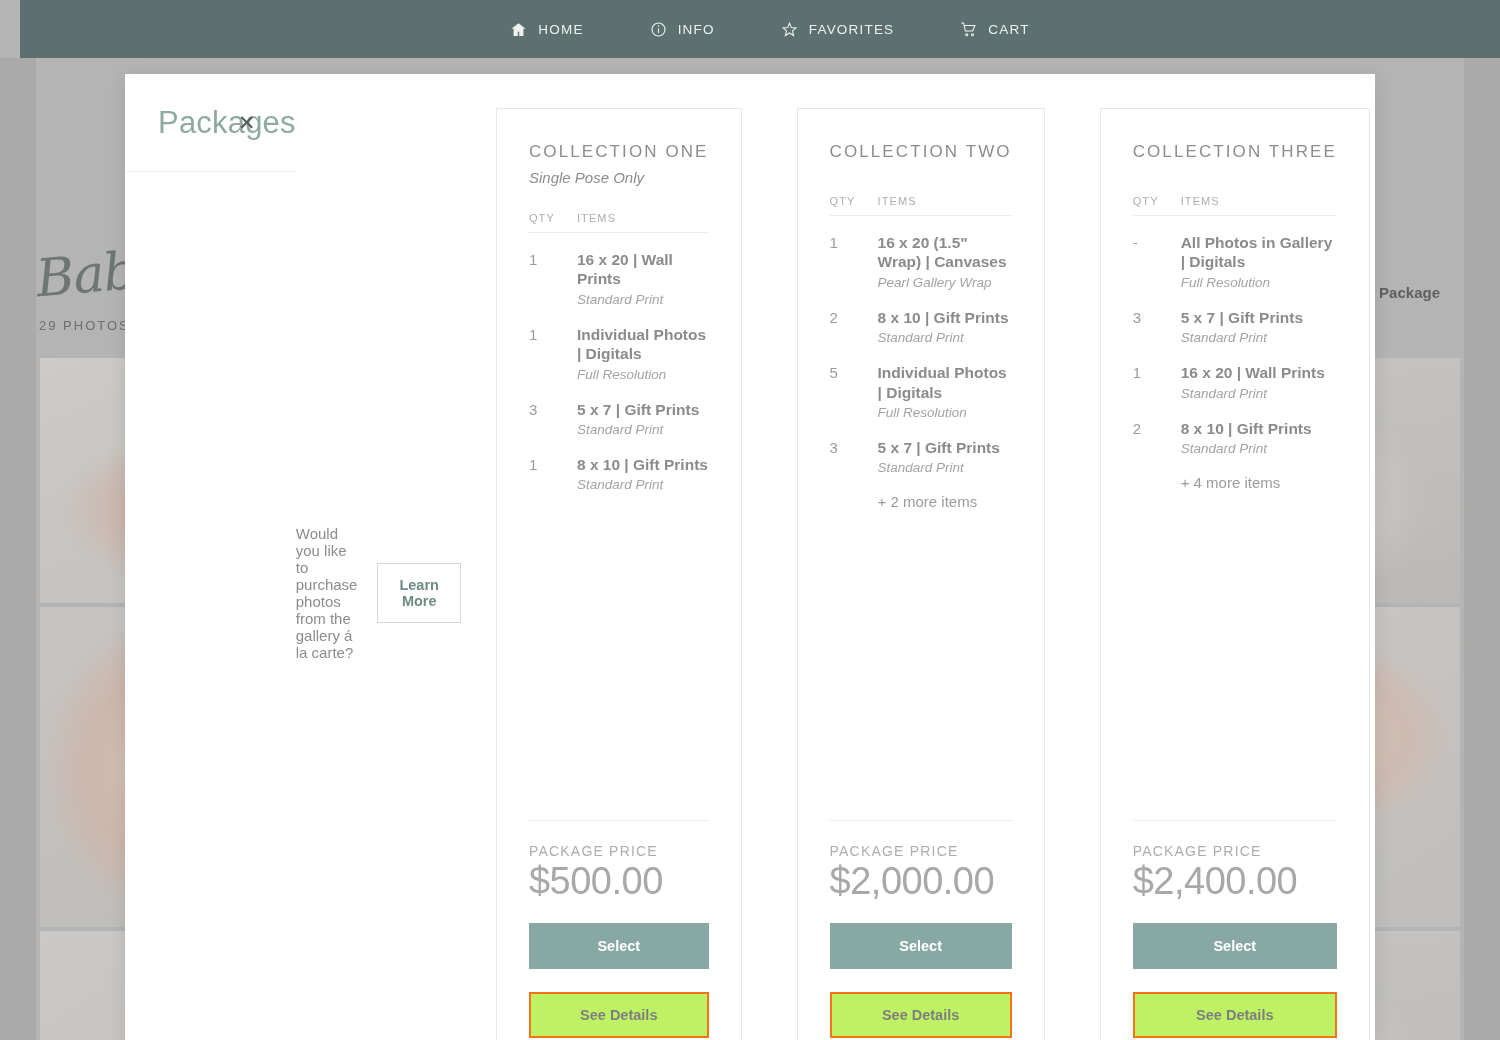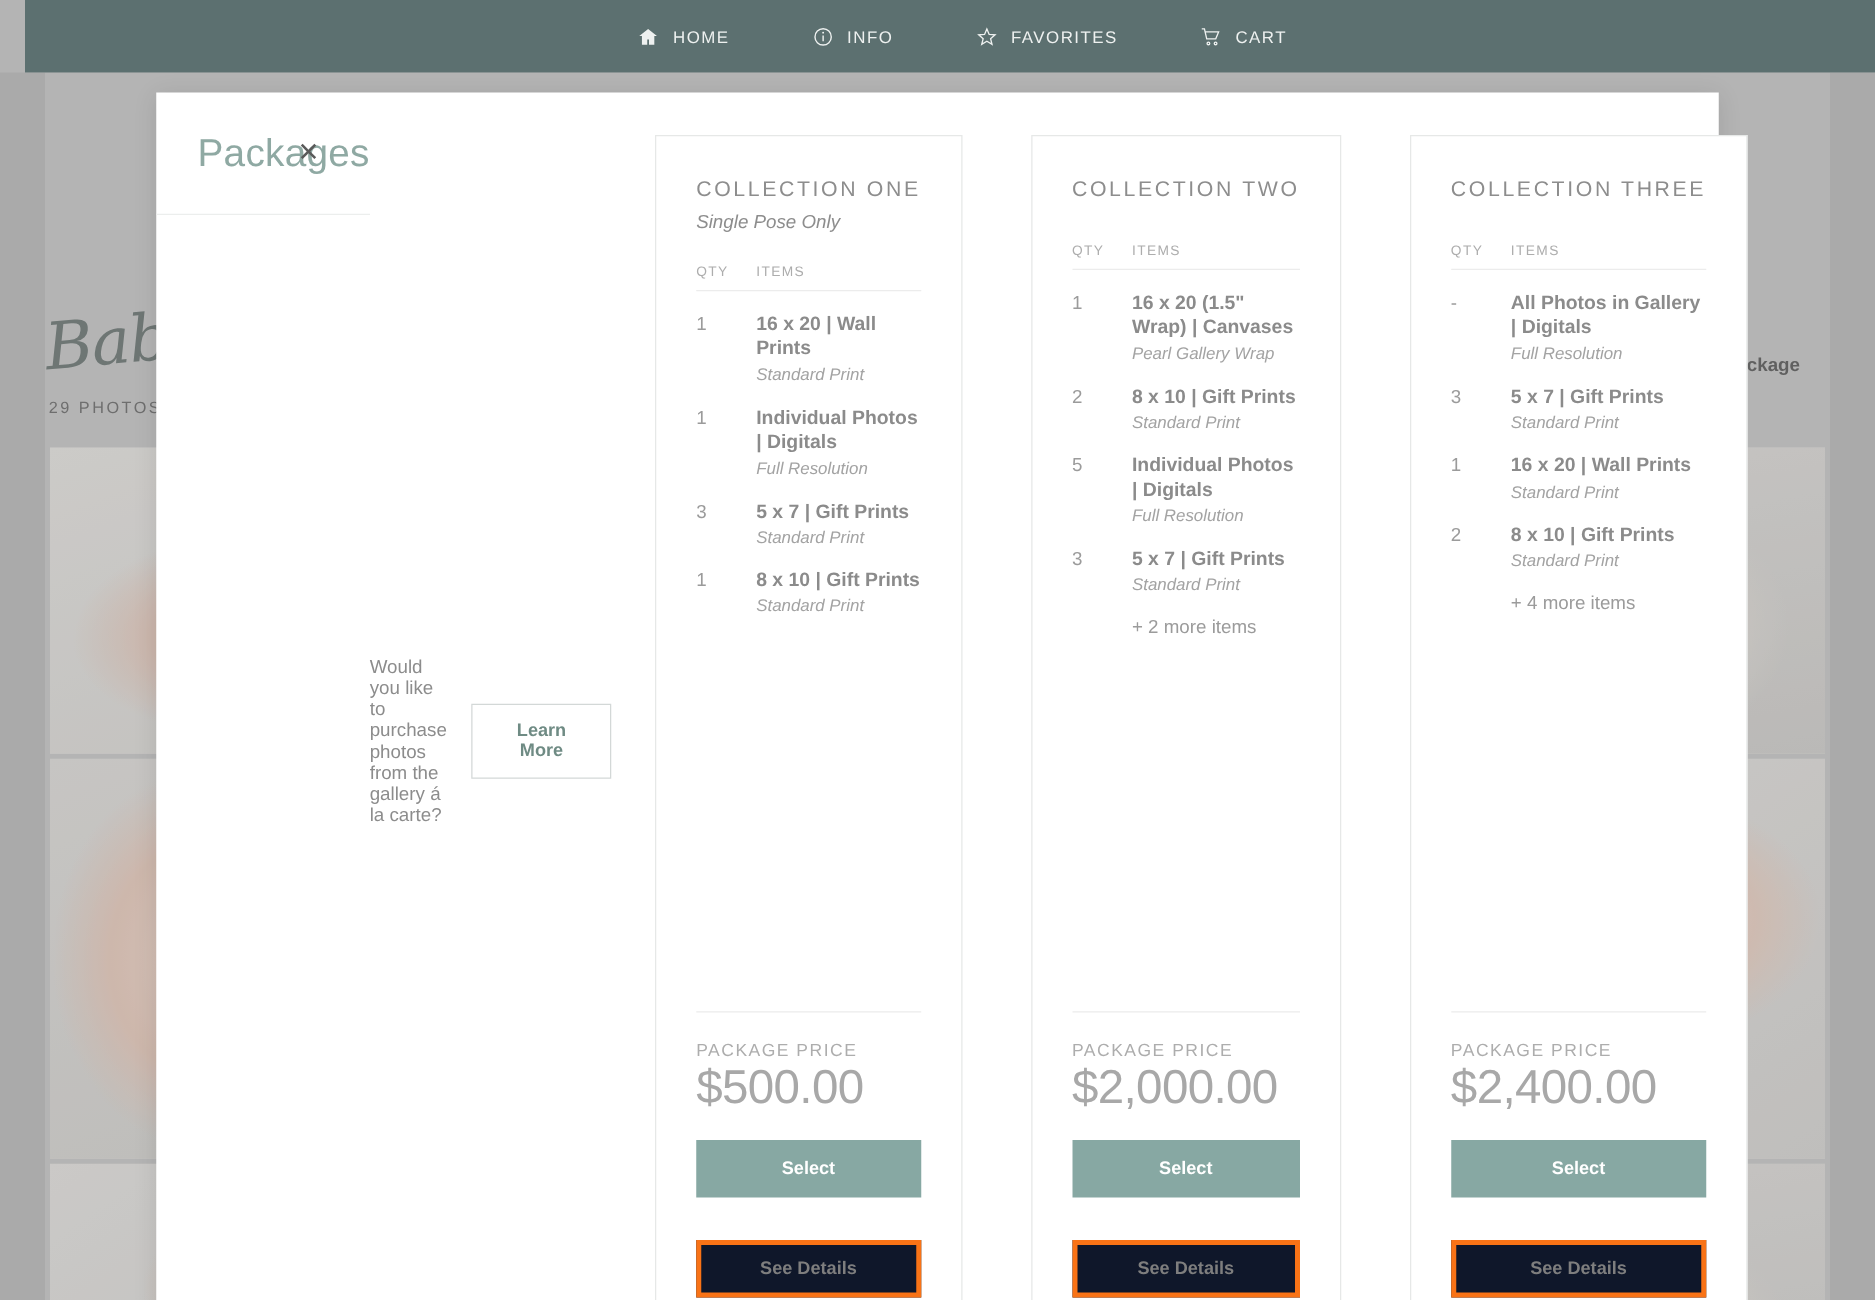--- a/index.html
+++ b/index.html
@@ -202,21 +202,21 @@
   .alacarte-text {
     font-size: 15px;
     color: #8c8c8c;
   }
   .learn-more-btn {
     border: 1px solid #d3d8d7;
     background: #fff;
     color: #6f8b84;
     font-size: 14.5px;
     font-weight: bold;
-    padding: 13px 35px;
+    padding: 13px 21px;
     cursor: pointer;
     font-family: "Liberation Sans", sans-serif;
   }
 
   .cards-area {
     flex: 1 1 auto;
     display: flex;
     gap: 55px;
     padding: 34px 35px 44px 35px;
     align-items: stretch;
@@ -321,26 +321,26 @@
     color: #ffffff;
     font-size: 14.5px;
     font-weight: bold;
     border: none;
     height: 46px;
     width: 100%;
     cursor: pointer;
     font-family: "Liberation Sans", sans-serif;
   }
   .details-btn {
-    margin-top: 34px;
-    background: #0f172a;
+    margin-top: 23px;
+    background: #bef264;
     color: #7e7e7e;
     font-size: 14.5px;
     font-weight: bold;
-    border: 4px solid #f97316;
+    border: 2px solid #f97316;
     height: 46px;
     width: 100%;
     cursor: pointer;
     font-family: "Liberation Sans", sans-serif;
   }
 </style>
 </head>
 <body>
 
 <div id="page-root">

